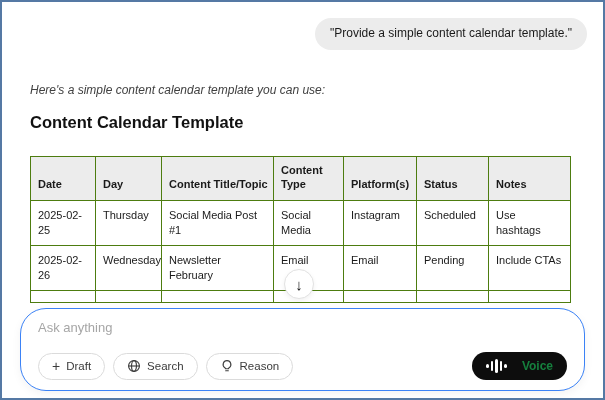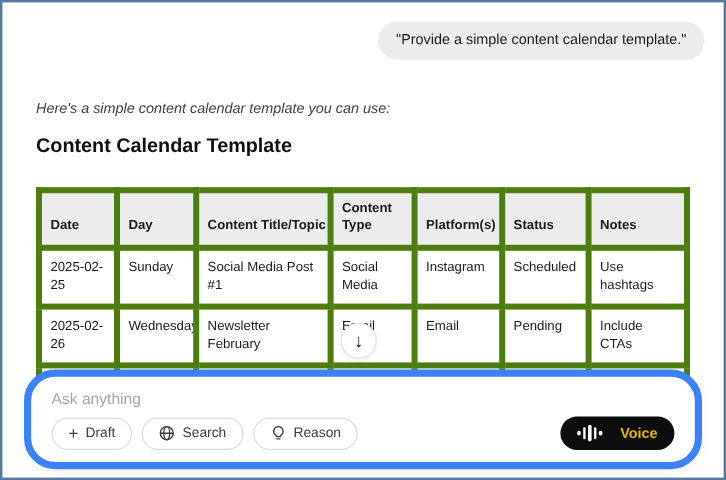--- a/index.html
+++ b/index.html
@@ -49,21 +49,21 @@
     margin-bottom: 24px;
   }
   
   table.cal {
     border-collapse: collapse;
     table-layout: fixed;
     width: 540px;
     font-size: 11px;
   }
   table.cal th, table.cal td {
-    border: 5px solid #4d7c0f;
+    border: 1px solid #4d7c0f;
     text-align: left;
     line-height: 1.35;
     overflow: hidden;
   }
   table.cal th {
     background: #ececec;
     font-weight: 700;
     vertical-align: bottom;
     padding: 6px 7px 8px 7px;
     height: 40px;
@@ -97,21 +97,21 @@
     z-index: 5;
   }
   
   .composer {
     position: absolute;
     left: 18px;
     right: 18px;
     top: 306px;
     height: 83px;
     background: #ffffff;
-    border: 6px solid #3b82f6;
+    border: 1px solid #3b82f6;
     border-radius: 26px;
     box-shadow: 0 3px 10px rgba(0,0,0,0.05);
     z-index: 10;
     padding: 11px 17px 10px 17px;
     display: flex;
     flex-direction: column;
     justify-content: space-between;
   }
   .composer-input {
     border: none;
@@ -148,21 +148,21 @@
   .toolbar-spacer { flex: 1; }
   .voice-btn {
     display: inline-flex;
     align-items: center;
     gap: 15px;
     height: 28px;
     padding: 0 14px;
     border: none;
     border-radius: 14px;
     background: #0d0d0d;
-    color: #eab308;
+    color: #15803d;
     font-family: "Liberation Sans", "DejaVu Sans", sans-serif;
     font-size: 12px;
     font-weight: 600;
     cursor: pointer;
   }
   .wave { display: inline-flex; align-items: center; gap: 2px; height: 16px; }
   .wave i {
     display: block;
     width: 2.5px;
     border-radius: 2px;
@@ -205,21 +205,21 @@
             <th>Content Title/Topic</th>
             <th>Content Type</th>
             <th>Platform(s)</th>
             <th>Status</th>
             <th>Notes</th>
           </tr>
         </thead>
       <tbody>
           <tr>
             <td>2025-02-25</td>
-            <td>Sunday</td>
+            <td>Thursday</td>
             <td>Social Media Post #1</td>
             <td>Social Media</td>
             <td>Instagram</td>
             <td>Scheduled</td>
             <td>Use hashtags</td>
           </tr>
           <tr>
             <td>2025-02-26</td>
             <td>Wednesday</td>
             <td>Newsletter February</td>

